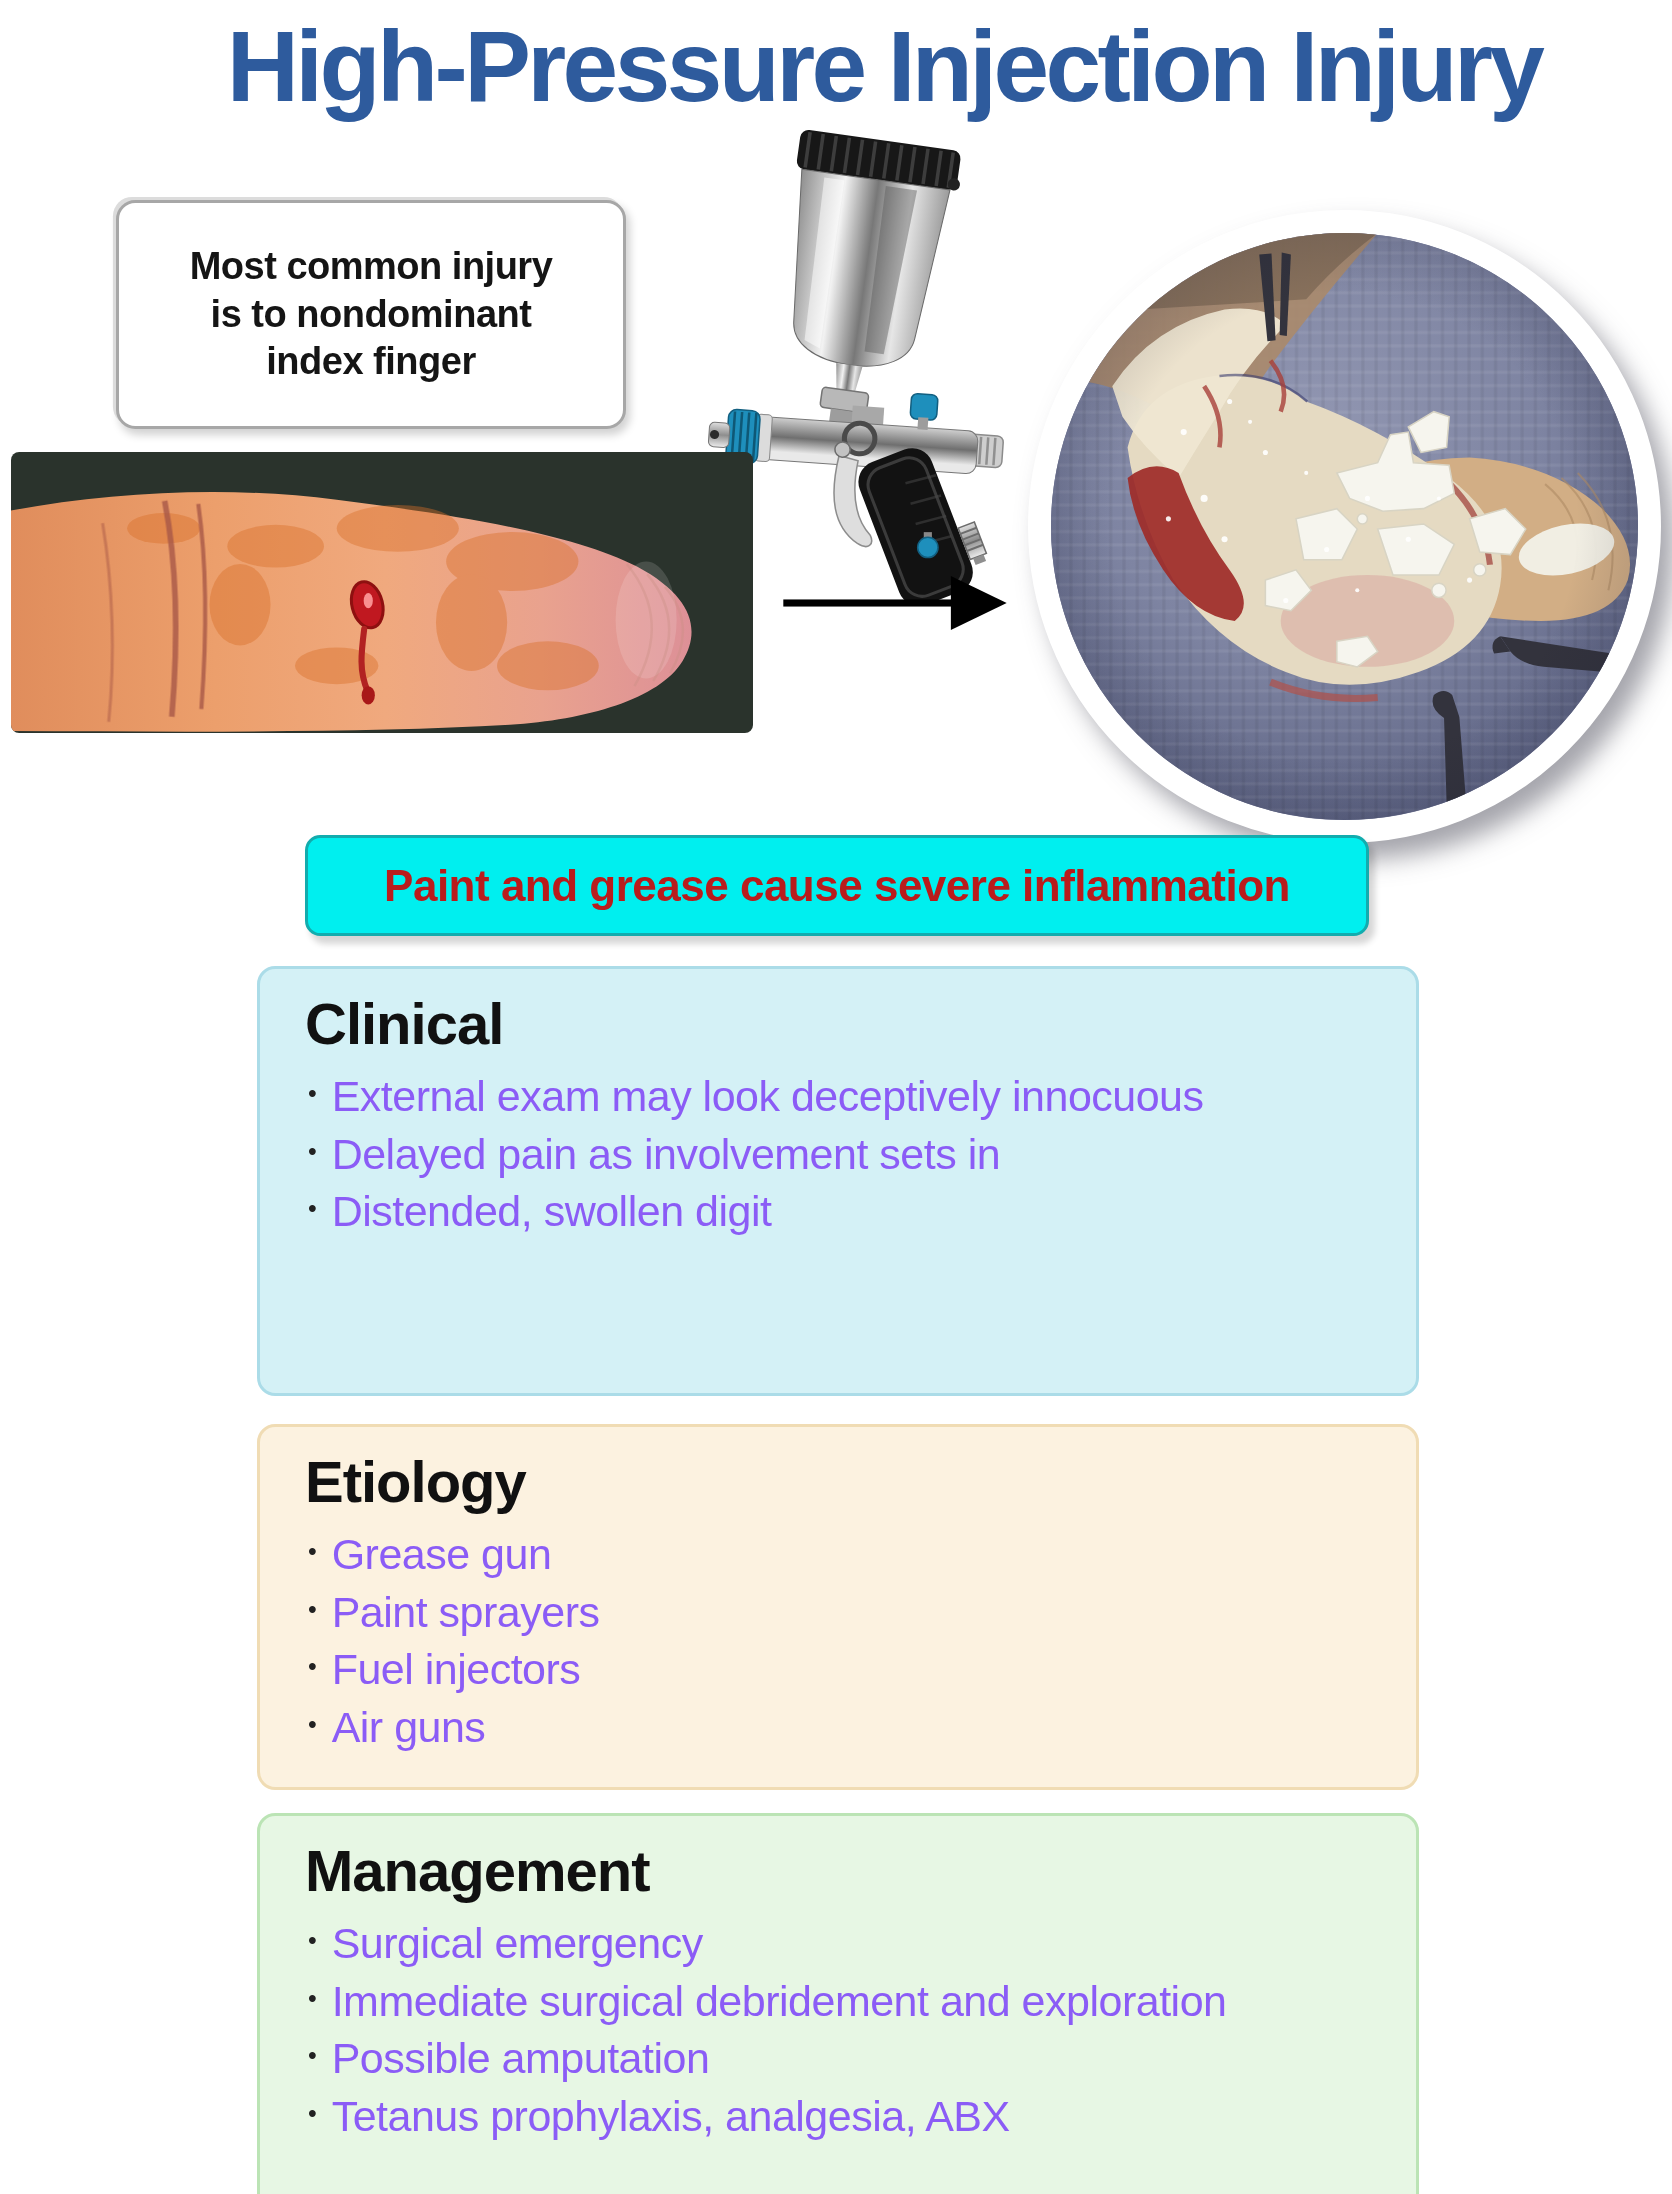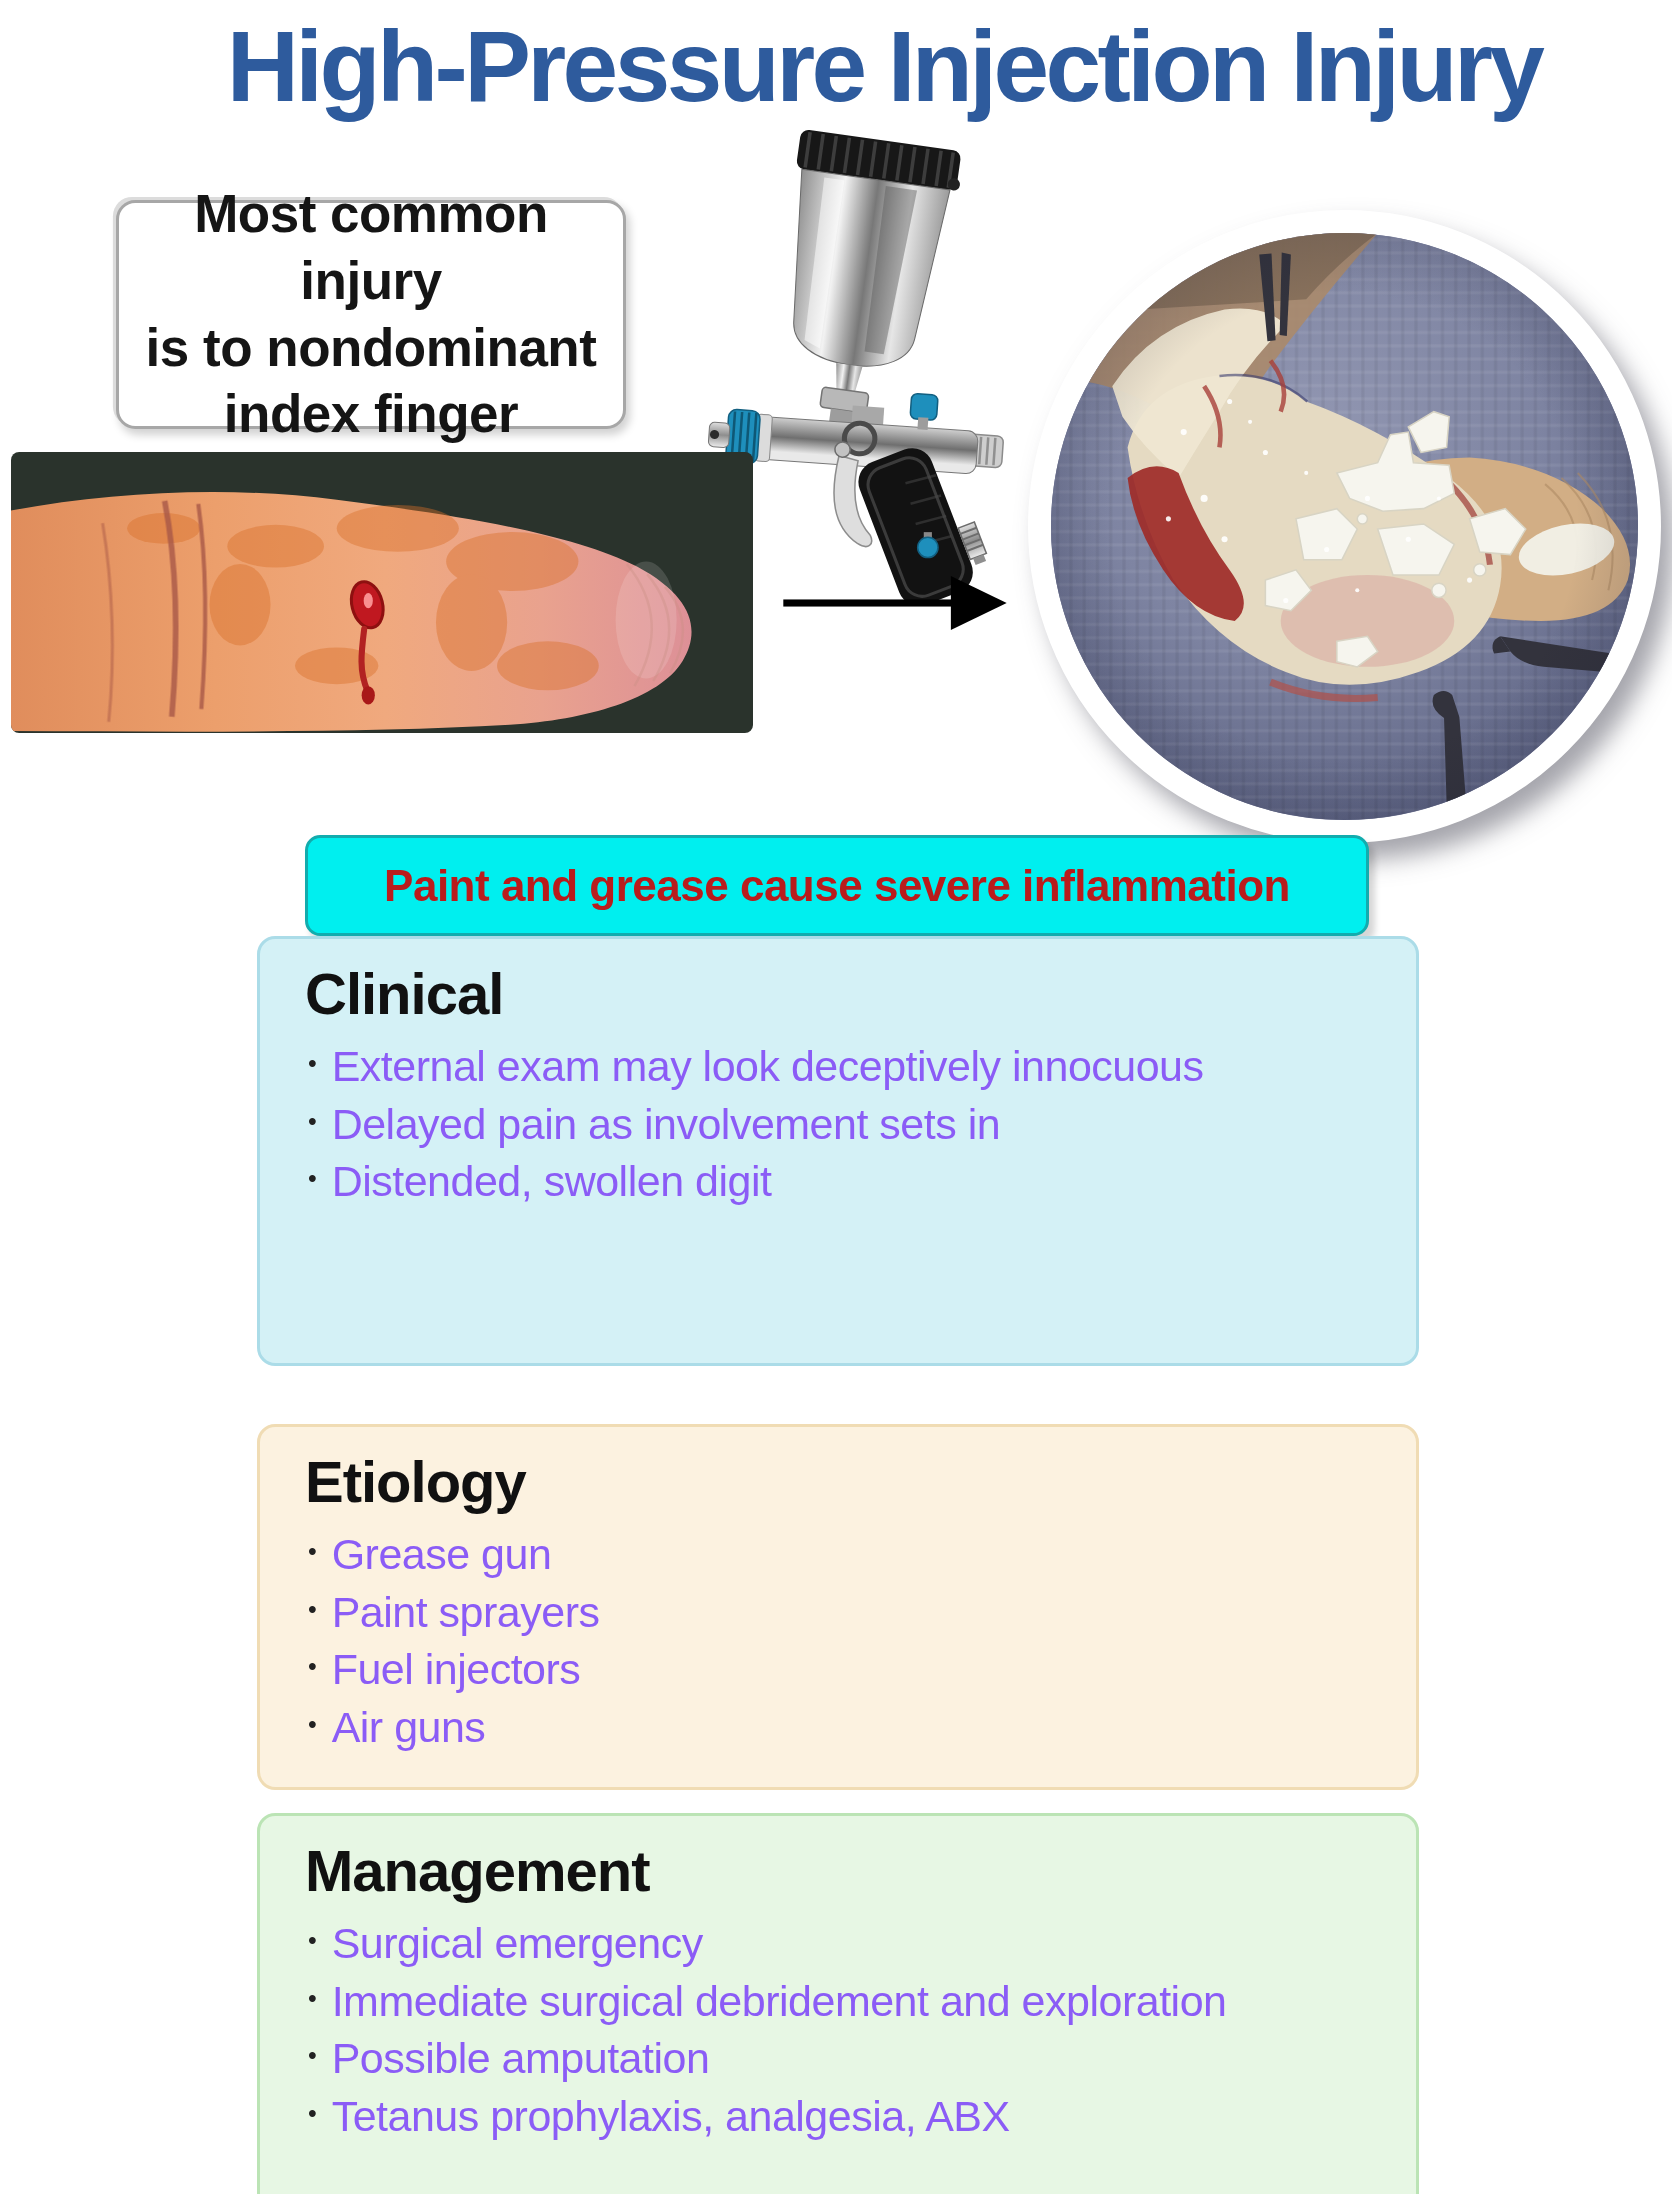--- a/index.html
+++ b/index.html
@@ -11,21 +11,21 @@
   .page-title{
     position:absolute;top:9.2px;left:0;width:100%;text-align:center;
     font-size:100px;font-weight:bold;color:#2E5B9D;letter-spacing:-3.6px;white-space:nowrap;margin-left:48px;
   }
   
   .callout{
     position:absolute;left:116px;top:200px;width:510px;height:229px;box-sizing:border-box;
     background:#ffffff;border:3.6px solid #A7A7A7;border-radius:19.3px;
     box-shadow:-3.1px -3.1px 0 #DCDCDC, 3.1px 5.1px 8.1px rgba(0,0,0,.18);
     display:flex;flex-direction:column;justify-content:center;align-items:center;
-    font-size:53px;font-weight:bold;line-height:1.26;text-align:center;letter-spacing:-0.5px;
+    font-size:38px;font-weight:bold;line-height:1.26;text-align:center;letter-spacing:-0.5px;
   }
   
   .gun{position:absolute;left:706px;top:127px;width:318px;height:476px;}
   .finger-photo{position:absolute;left:11.2px;top:452px;width:742px;height:281px;border-radius:8.1px;overflow:hidden;}
   .arrow{position:absolute;left:783px;top:570px;width:224px;height:66px;}
   .circle-photo{
     position:absolute;left:1028px;top:210px;width:587px;height:587px;border:23.4px solid #ffffff;
     border-radius:50%;overflow:hidden;box-shadow:13.2px 16.3px 24.4px rgba(75,75,90,.5);
     background:#6f7494;
   }
@@ -43,21 +43,21 @@
     position:absolute;left:257px;width:1162px;box-sizing:border-box;
     border-radius:18.3px;padding:24.4px 25.4px 0 45px;
   }
   .infobox h2{margin:0 0 12.2px 0;font-size:58px;line-height:1.08;letter-spacing:-1px;color:#111;}
   .infobox ul{list-style:none;margin:0;padding:0;}
   .infobox li{
     display:flex;align-items:flex-start;font-size:43px;line-height:1.34;letter-spacing:-0.5px;color:#8b5cf6;
   }
   .infobox li::before{content:"•";font-size:.58em;line-height:1;padding-top:.52em;margin:0 15.3px 0 3.1px;color:#222;}
   .infobox li span{display:block;}
-  .box-clinical{top:936px;height:430px;background:#D4F1F6;border:3.1px solid #ABDCE8;}
+  .box-clinical{top:966px;height:430px;background:#D4F1F6;border:3.1px solid #ABDCE8;}
   .box-etiology{top:1424px;height:366px;background:#FCF2E0;border:3.1px solid #F0DCB4;}
   .box-management{top:1813px;height:447px;background:#E7F7E4;border:3.1px solid #BBE4B5;}
   .wrap-narrow span{max-width:966px;}
 </style>
 </head>
 <body>
 
 <div class="page">
 
   <div class="page-title">High-Pressure Injection Injury</div>

